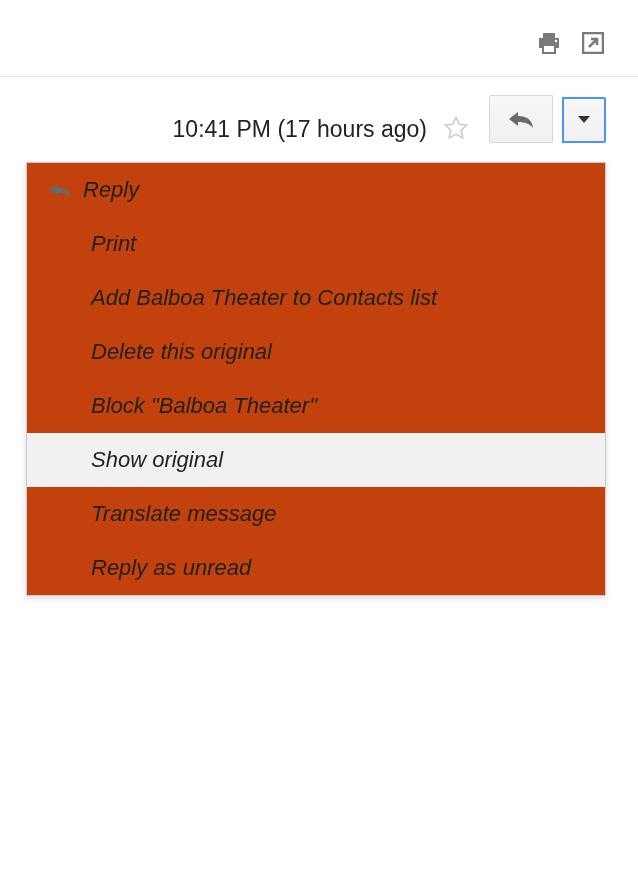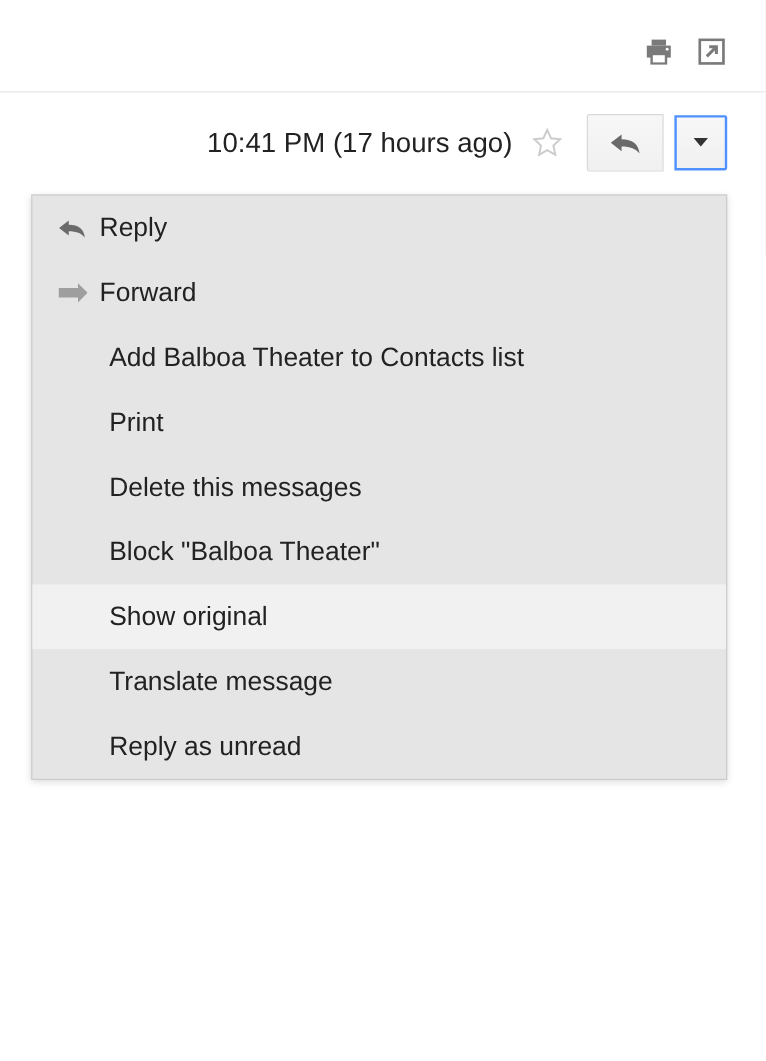--- a/index.html
+++ b/index.html
@@ -26,21 +26,21 @@
       justify-content: center;
       cursor: pointer;
     }
     .divider {
       height: 1px;
       background: #e5e5e5;
       margin: 0;
     }
     .message-header {
       display: flex;
-      align-items: center;
+      align-items: flex-end;
       justify-content: flex-end;
       padding: 18px 32px 0 0;
       gap: 10px;
     }
     .timestamp {
       font-size: 23px;
       color: #222;
     }
     .star-btn {
       width: 30px;
@@ -74,23 +74,24 @@
       cursor: pointer;
       border-radius: 0 2px 2px 0;
       box-sizing: border-box;
       margin-left: -1px;
     }
     .dropdown-menu {
       position: absolute;
       top: 162px;
       left: 26px;
       right: 32px;
-      background: #e5e5e5;
+      background: #c2410c;
       border: 1px solid #ccc;
       box-shadow: 0 2px 6px rgba(0,0,0,0.15);
+      font-style: italic;
     }
     .menu-item {
       display: flex;
       align-items: center;
       padding: 14px 20px;
       cursor: pointer;
       font-size: 22px;
       color: #222;
     }
     .menu-item:hover, .menu-item.highlight {
@@ -155,38 +156,30 @@
 <div class="dropdown-menu">
   <div class="menu-item">
     <span class="menu-icon">
       <svg width="26" height="18" viewBox="0 0 28 20">
           <path d="M 11 3 L 2 10 L 11 17 L 11 13 C 18 13 23 15 26 19 C 25 11 20 7 11 7 Z" fill="#6a6a6a"></path>
         </svg>
     </span>
     <span class="menu-label">Reply</span>
   </div>
   <div class="menu-item">
-    <span class="menu-icon">
-      <svg width="26" height="16" viewBox="0 0 26 16">
-          <path d="M 2 4 L 18 4 L 18 0 L 26 8 L 18 16 L 18 12 L 2 12 Z" fill="#9e9e9e"></path>
-        </svg>
-    </span>
-    <span class="menu-label">Forward</span>
+    <span class="menu-icon-spacer"></span>
+    <span class="menu-label">Print</span>
   </div>
   <div class="menu-item">
     <span class="menu-icon-spacer"></span>
     <span class="menu-label">Add Balboa Theater to Contacts list</span>
   </div>
   <div class="menu-item">
     <span class="menu-icon-spacer"></span>
-    <span class="menu-label">Print</span>
-  </div>
-  <div class="menu-item">
-    <span class="menu-icon-spacer"></span>
-    <span class="menu-label">Delete this messages</span>
+    <span class="menu-label">Delete this original</span>
   </div>
   <div class="menu-item">
     <span class="menu-icon-spacer"></span>
     <span class="menu-label">Block "Balboa Theater"</span>
   </div>
   <div class="menu-item highlight">
     <span class="menu-icon-spacer"></span>
     <span class="menu-label">Show original</span>
   </div>
   <div class="menu-item">

